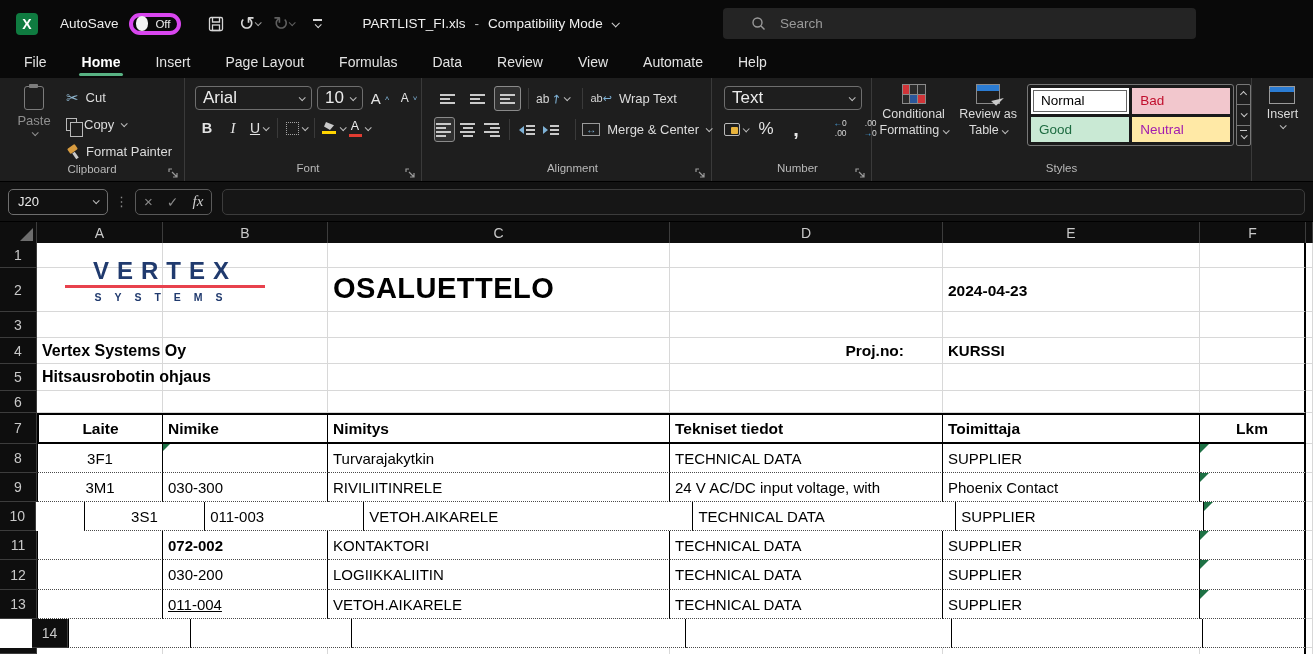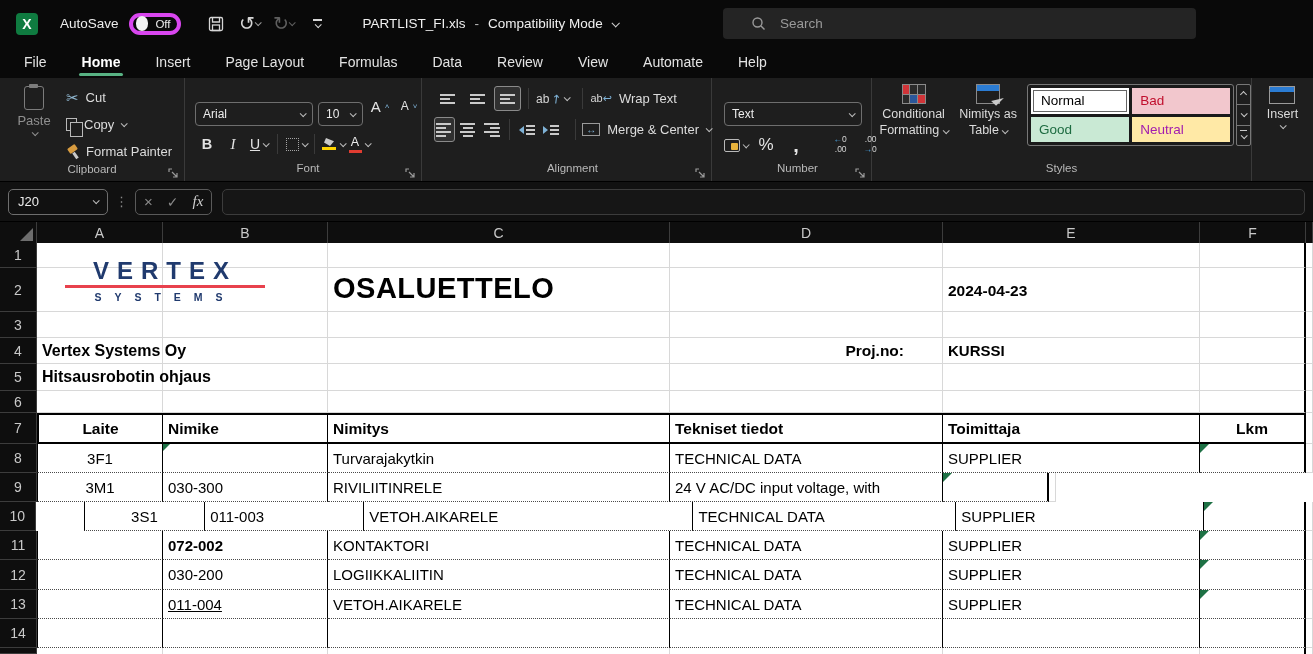--- a/index.html
+++ b/index.html
@@ -51,21 +51,21 @@
   .cut-glyph { color:#8fb6cf; font-size:15px; }
   .copy-icon { width:11px; height:13px; border:1.3px solid #b9b9b9; position:relative; }
   .copy-icon::after { content:""; position:absolute; left:3px; top:3px; width:11px; height:13px; border:1.3px solid #b9b9b9; background:#1e1e1e; }
   .fp-icon { width:13px; height:13px; position:relative; }
   .fp-icon::before { content:""; position:absolute; left:2px; top:1px; width:9px; height:6px; background:#d79b3f; border-radius:1px; transform:rotate(-35deg); }
   .fp-icon::after { content:""; position:absolute; left:8px; top:7px; width:3px; height:7px; background:#c9c9c9; transform:rotate(-35deg); }
   .g-clipboard .rgroup-footer { width:100%; }
 
   
   .g-font { width:237px; padding-left:10px; }
-  .combo { height:24px; border:1px solid #6e6e6e; border-radius:4px; display:flex; align-items:center; padding:0 7px; color:#ececec; font-size:12px; gap:6px; background:#1e1e1e; cursor:pointer;margin-top:16px; }
+  .combo { height:24px; border:1px solid #6e6e6e; border-radius:4px; display:flex; align-items:center; padding:0 7px; color:#ececec; font-size:17px; gap:6px; background:#1e1e1e; cursor:pointer; }
   .combo .chev { margin-left:auto; color:#bbb; }
   .fbtn { min-width:24px; height:24px; display:flex; align-items:center; justify-content:center; color:#e3e3e3; cursor:pointer; gap:3px; }
   .fa-big { font-size:15px; } .fa-small { font-size:12px; }
   .caret-up,.caret-dn { font-size:8px; color:#7fb2d6; margin-left:1px; }
   .bold-b { font-weight:bold; font-size:14.5px; }
   .ital-i { font-style:italic; font-family:"Liberation Serif", serif; font-size:15px; }
   .und-u { text-decoration:underline; font-size:14px; }
   .border-icon { width:13px; height:13px; border:1px dotted #a5a5a5; }
   .fill-icon { width:15px; display:flex; flex-direction:column; align-items:center; gap:1px; }
   .bucket { width:10px; height:8px; background:#c9c9c9; clip-path:polygon(20% 0,100% 40%,60% 100%,0 55%); }
@@ -452,21 +452,21 @@
             <i></i>
             <i></i>
             <i></i>
             <i class="blue"></i>
             <i class="red"></i>
           </span>
         <span class="lbl2"><span>Conditional</span><br><span>Formatting</span> <span class="chev chev-sm" style="color:#bbb"></span></span>
       </div>
       <div class="bigbtn fat-btn">
         <span class="fat-ic"></span>
-        <span class="lbl2"><span>Nimitys as</span><br><span>Table</span> <span class="chev chev-sm" style="color:#bbb"></span></span>
+        <span class="lbl2"><span>Review as</span><br><span>Table</span> <span class="chev chev-sm" style="color:#bbb"></span></span>
       </div>
       <div class="gallery">
         <div class="swatch selected" id="sw0" style="background: rgb(255, 255, 255); color: rgb(0, 0, 0);">Normal</div>
         <div class="swatch" id="sw1" style="background: rgb(242, 199, 205); color: rgb(192, 15, 45);">Bad</div>
         <div class="swatch" id="sw2" style="background: rgb(201, 233, 212); color: rgb(29, 107, 64);">Good</div>
         <div class="swatch" id="sw3" style="background: rgb(255, 233, 166); color: #a21caf;">Neutral</div>
       </div>
       <div class="gal-scroll">
         <div class="gs">
             <span class="chev chev-sm" style="transform:rotate(-135deg)"></span>
@@ -608,20 +608,21 @@
             <span class="gtri"></span>
           </div>
           <div class="cell" style="width: 7px; padding: 0px;"></div>
         </div>
         <div class="srow" style="height: 29px;">
           <div class="gut">9</div>
           <div class="cell td firstA c-center" style="width: 126px;">3M1</div>
           <div class="cell td" style="width: 165px;">030-300</div>
           <div class="cell td" style="width: 342px;">RIVILIITINRELE</div>
           <div class="cell td" style="width: 273px;">24 V AC/DC input voltage, with</div>
+          <div class="cell td" style="width: 257px;">Phoenix Contact</div>
           <div class="cell td fEdge c-right" style="width: 106px;">
             <span class="gtri"></span>
           </div>
           <div class="cell" style="width: 7px; padding: 0px;"></div>
         </div>
         <div class="srow" style="height: 29px;">
           <div class="gut">10</div>
           <div class="cell td firstA c-center" style="width: 126px; margin-left: 48px;">3S1</div>
           <div class="cell td" style="width: 165px;">011-003</div>
           <div class="cell td" style="width: 342px;">VETOH.AIKARELE</div>
@@ -661,21 +662,21 @@
           <div class="cell td firstA c-center" style="width: 126px;"></div>
           <div class="cell td" style="width: 165px; text-decoration: underline;">011-004</div>
           <div class="cell td" style="width: 342px;">VETOH.AIKARELE</div>
           <div class="cell td" style="width: 273px;">TECHNICAL DATA</div>
           <div class="cell td" style="width: 257px;">SUPPLIER</div>
           <div class="cell td fEdge c-right" style="width: 106px;">
             <span class="gtri"></span>
           </div>
           <div class="cell" style="width: 7px; padding: 0px;"></div>
         </div>
-        <div class="srow" style="height: 29px;">
+        <div class="srow" style="height: 29px; margin-left: 32px;">
           <div class="gut">14</div>
           <div class="cell td firstA" style="width: 126px;"></div>
           <div class="cell td" style="width: 165px;"></div>
           <div class="cell td" style="width: 342px;"></div>
           <div class="cell td" style="width: 273px;"></div>
           <div class="cell td" style="width: 257px;"></div>
           <div class="cell td fEdge" style="width: 106px;"></div>
           <div class="cell" style="width: 7px; padding: 0px;"></div>
         </div>
         <div class="srow" style="height: 6px;">

